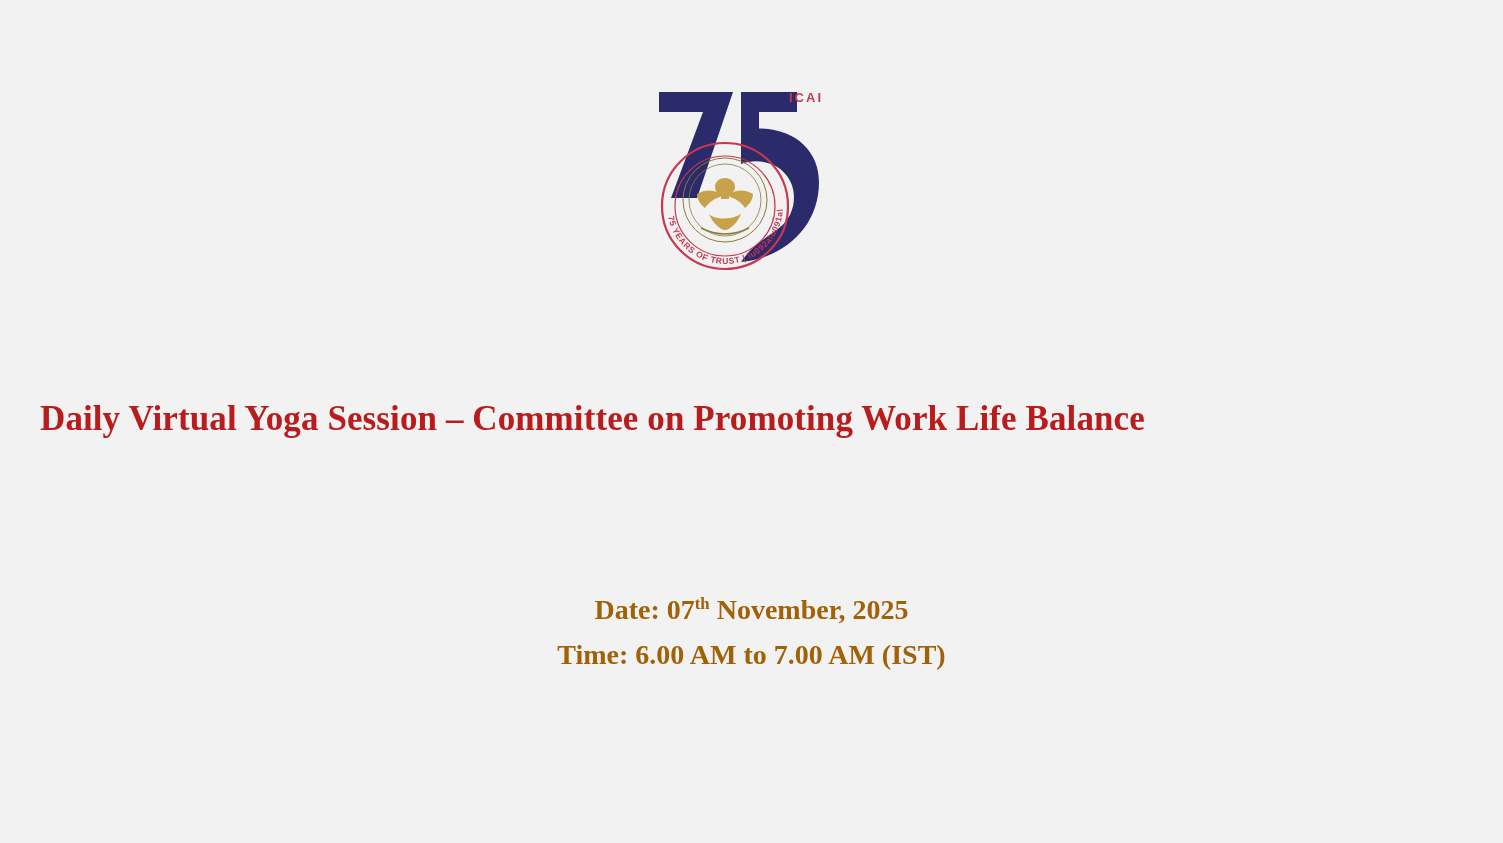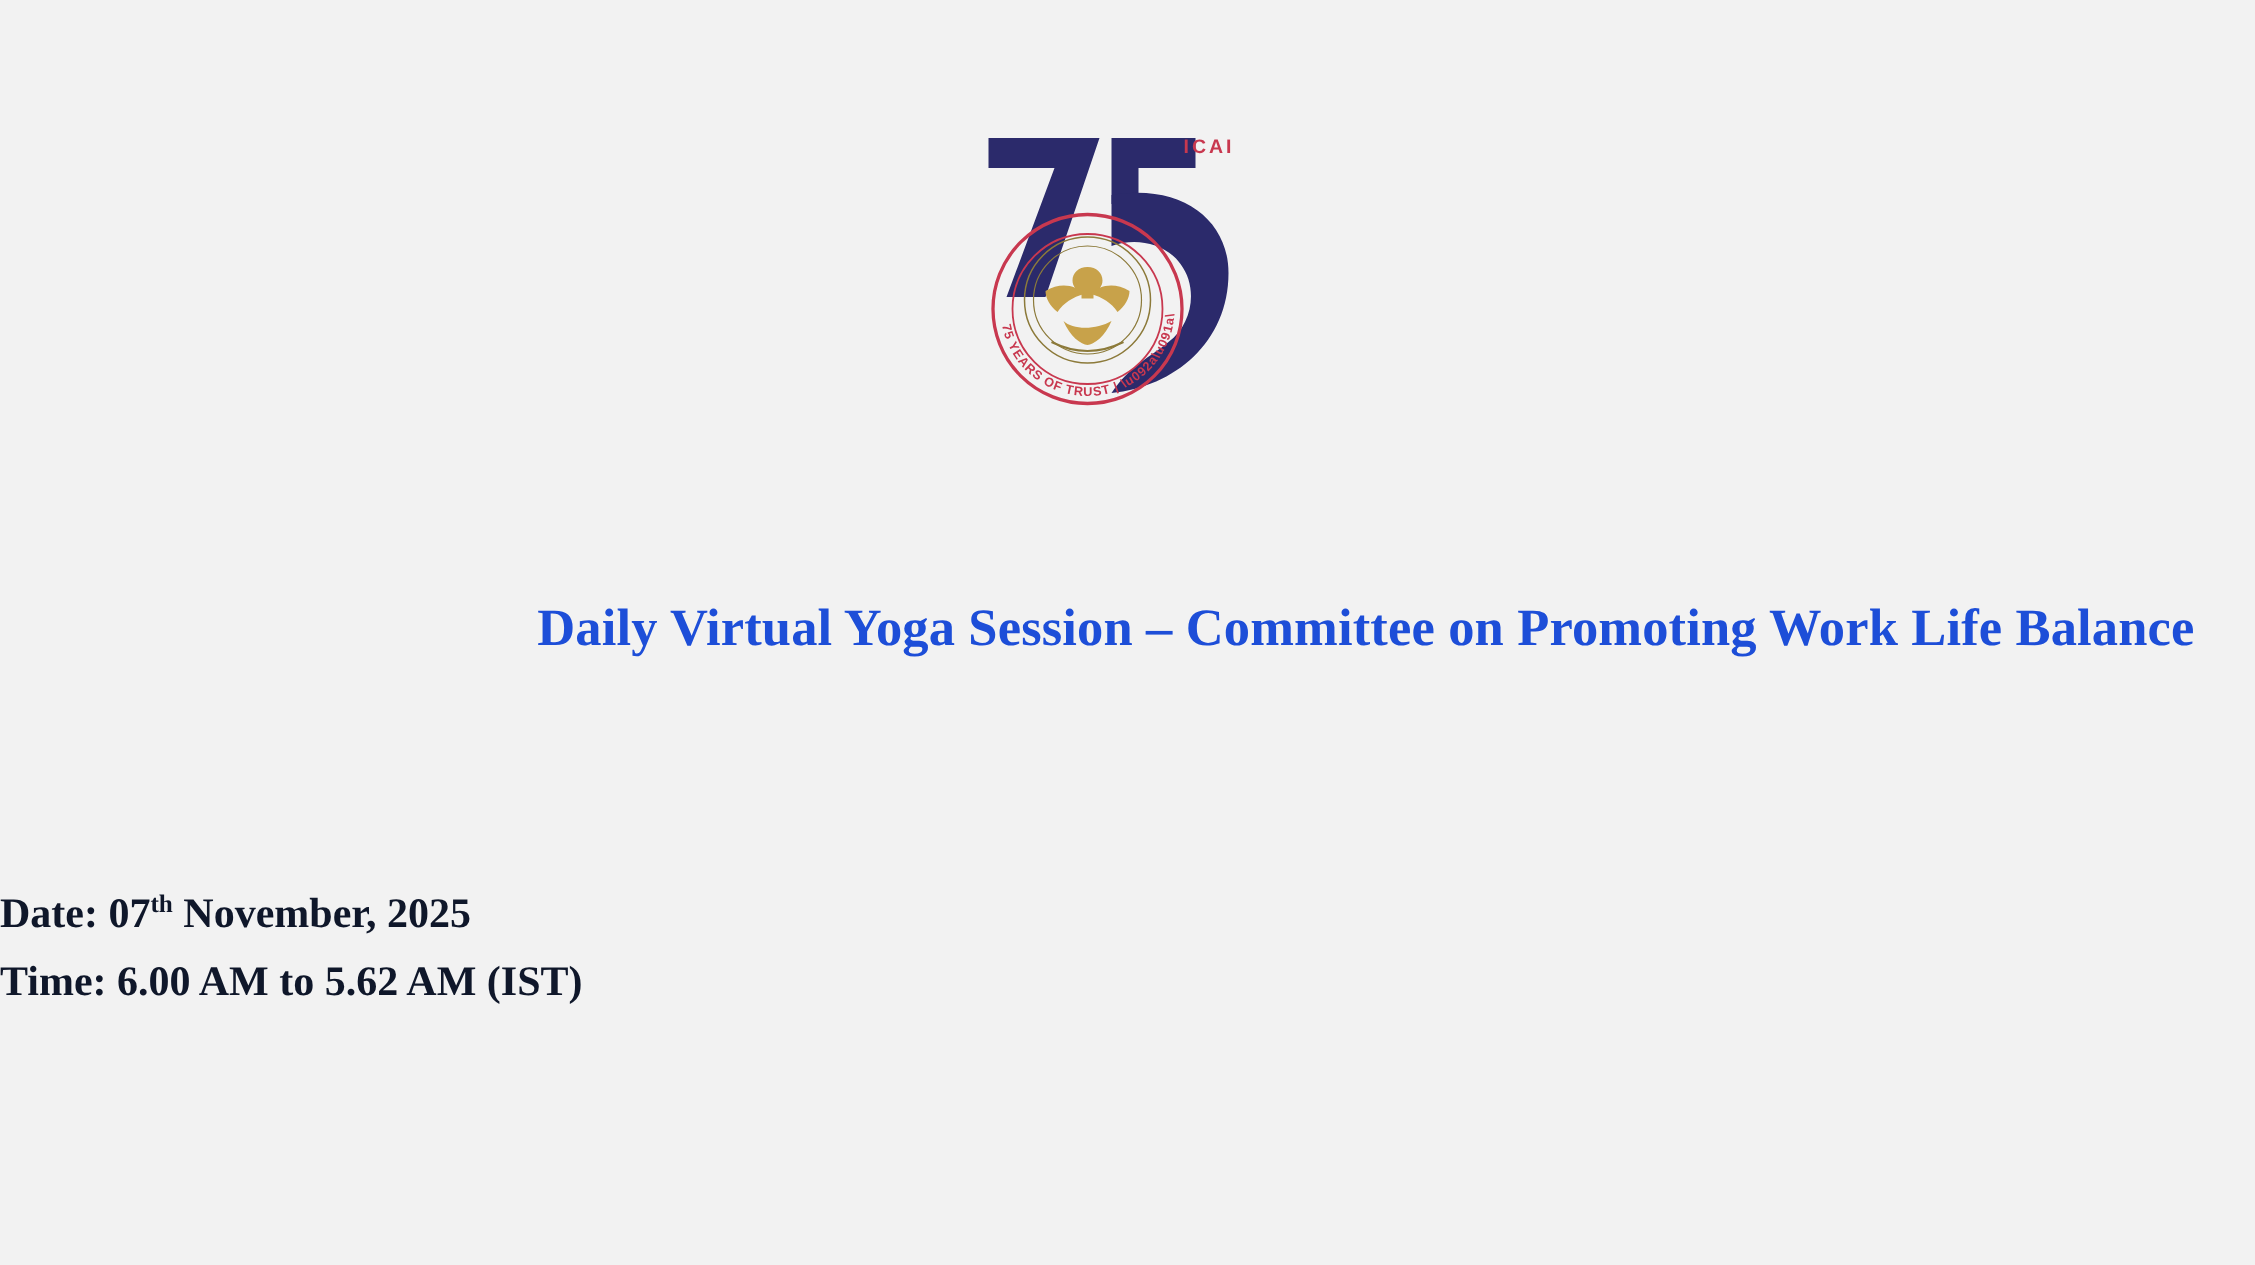--- a/index.html
+++ b/index.html
@@ -39,38 +39,38 @@
     width: 230px;
     height: 215px;
   }
 
   
   .title {
     position: absolute;
     top: 398px;
     left: 0;
     right: 0;
-    text-align: right;
+    text-align: left;
     font-size: 35px;
     font-weight: bold;
     letter-spacing: 0.1px;
-    color: #1d4ed8;
+    color: #b91c1c;
     line-height: 1.2;
     padding: 0 40px;
     box-sizing: border-box;
   }
 
   
   .meta {
     position: absolute;
     top: 588px;
     left: 0;
     right: 0;
-    text-align: left;
-    color: #0f172a;
+    text-align: center;
+    color: #a16207;
   }
   .meta-line {
     font-size: 28px;
     font-weight: bold;
     line-height: 1.6;
     white-space: nowrap;
   }
   .meta-line sup {
     font-size: 0.6em;
     vertical-align: super;
@@ -117,16 +117,16 @@
     </svg>
   </div>
 
   <div class="title">Daily Virtual Yoga Session – Committee on Promoting Work Life Balance</div>
 
   <div class="meta">
     <div class="meta-line">
       <span>Date:</span>
       <span>07</span><sup>th</sup><span> November, 2025</span>
     </div>
-    <div class="meta-line">Time: 6.00 AM to 5.62 AM (IST)</div>
+    <div class="meta-line">Time: 6.00 AM to 7.00 AM (IST)</div>
   </div>
 
 </div>
 
 </body></html>

